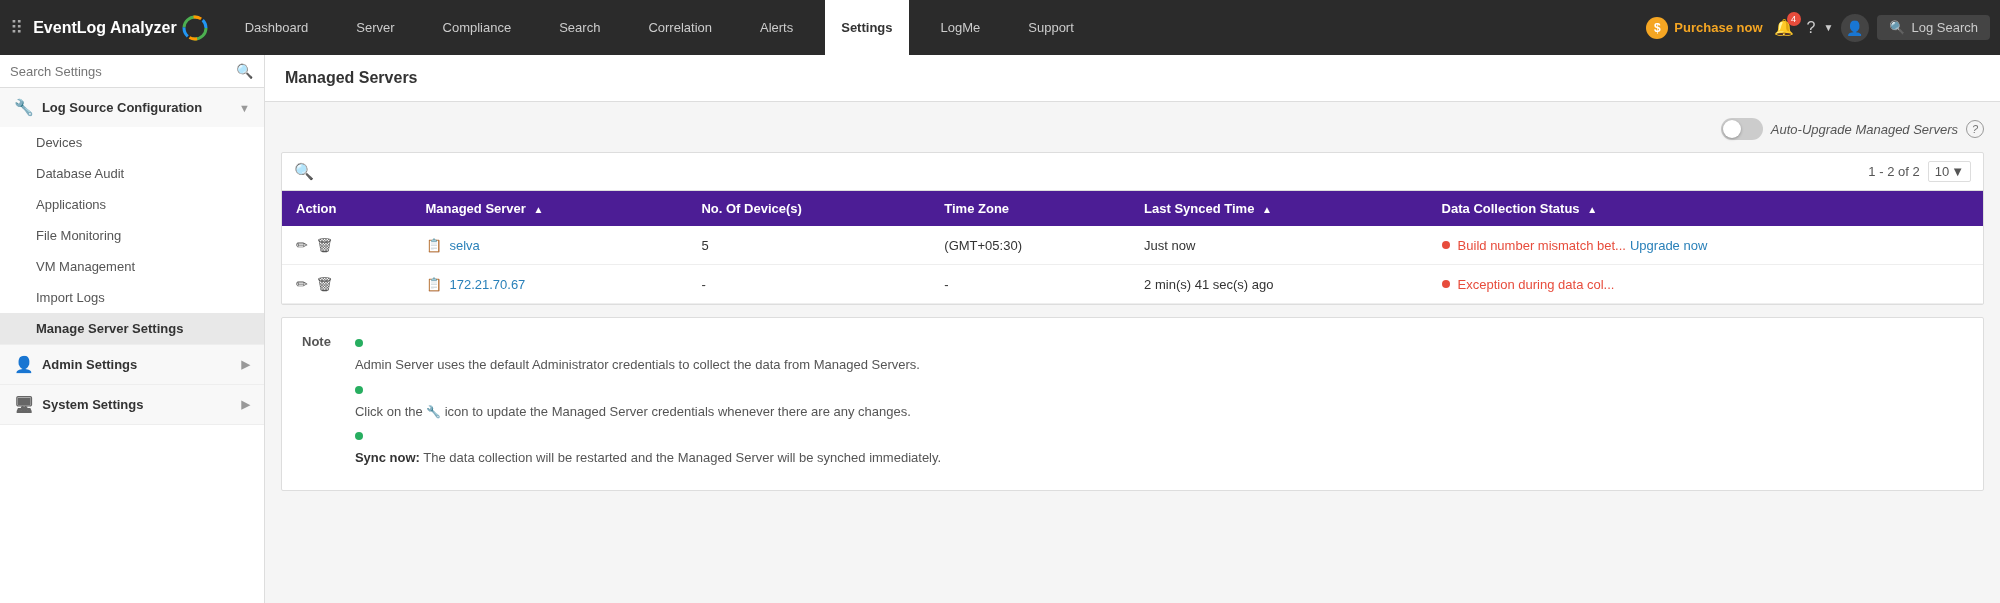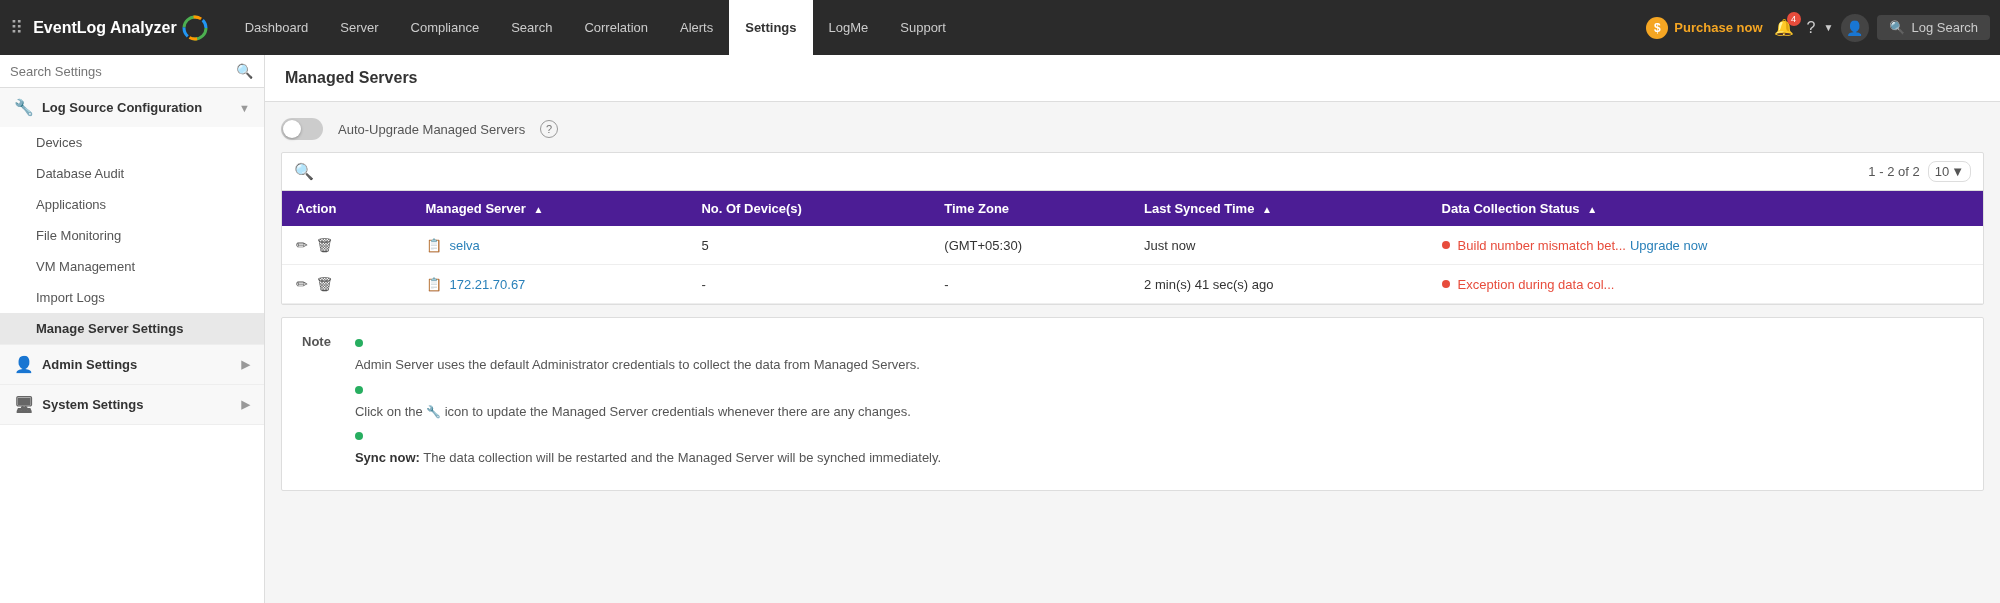--- a/index.html
+++ b/index.html
@@ -33,21 +33,21 @@
     }
     .logo-arc {
       width: 28px;
       height: 28px;
       margin-left: 4px;
     }
     .top-nav {
       display: flex;
       align-items: center;
       flex: 1;
-      gap: 0;
+      gap: 16px;
     }
     .nav-item {
       color: #ccc;
       padding: 8px 16px;
       cursor: pointer;
       font-size: 13px;
       height: 55px;
       display: flex;
       align-items: center;
       border-bottom: none;
@@ -217,23 +217,25 @@
       color: #333;
     }
 
     .content-body {
       padding: 16px;
     }
 
     
     .auto-upgrade-row {
       display: flex;
-      align-items: center;
-      gap: 15px;
+      justify-content: flex-end;
+      align-items: center;
+      gap: 8px;
       margin-bottom: 12px;
+      font-style: italic;
     }
     .toggle-switch {
       width: 42px;
       height: 22px;
       background: #ccc;
       border-radius: 11px;
       position: relative;
       cursor: pointer;
     }
     .toggle-switch .knob {
@@ -286,21 +288,21 @@
       color: #555;
     }
     .page-info { color: #555; }
     .page-size {
       display: flex;
       align-items: center;
       gap: 2px;
       cursor: pointer;
       border: 1px solid #ddd;
       padding: 2px 6px;
-      border-radius: 8px;
+      border-radius: 2px;
     }
 
     
     .data-table {
       width: 100%;
       border-collapse: collapse;
     }
     .data-table thead tr {
       background: #4c1d95;
       color: #fff;

